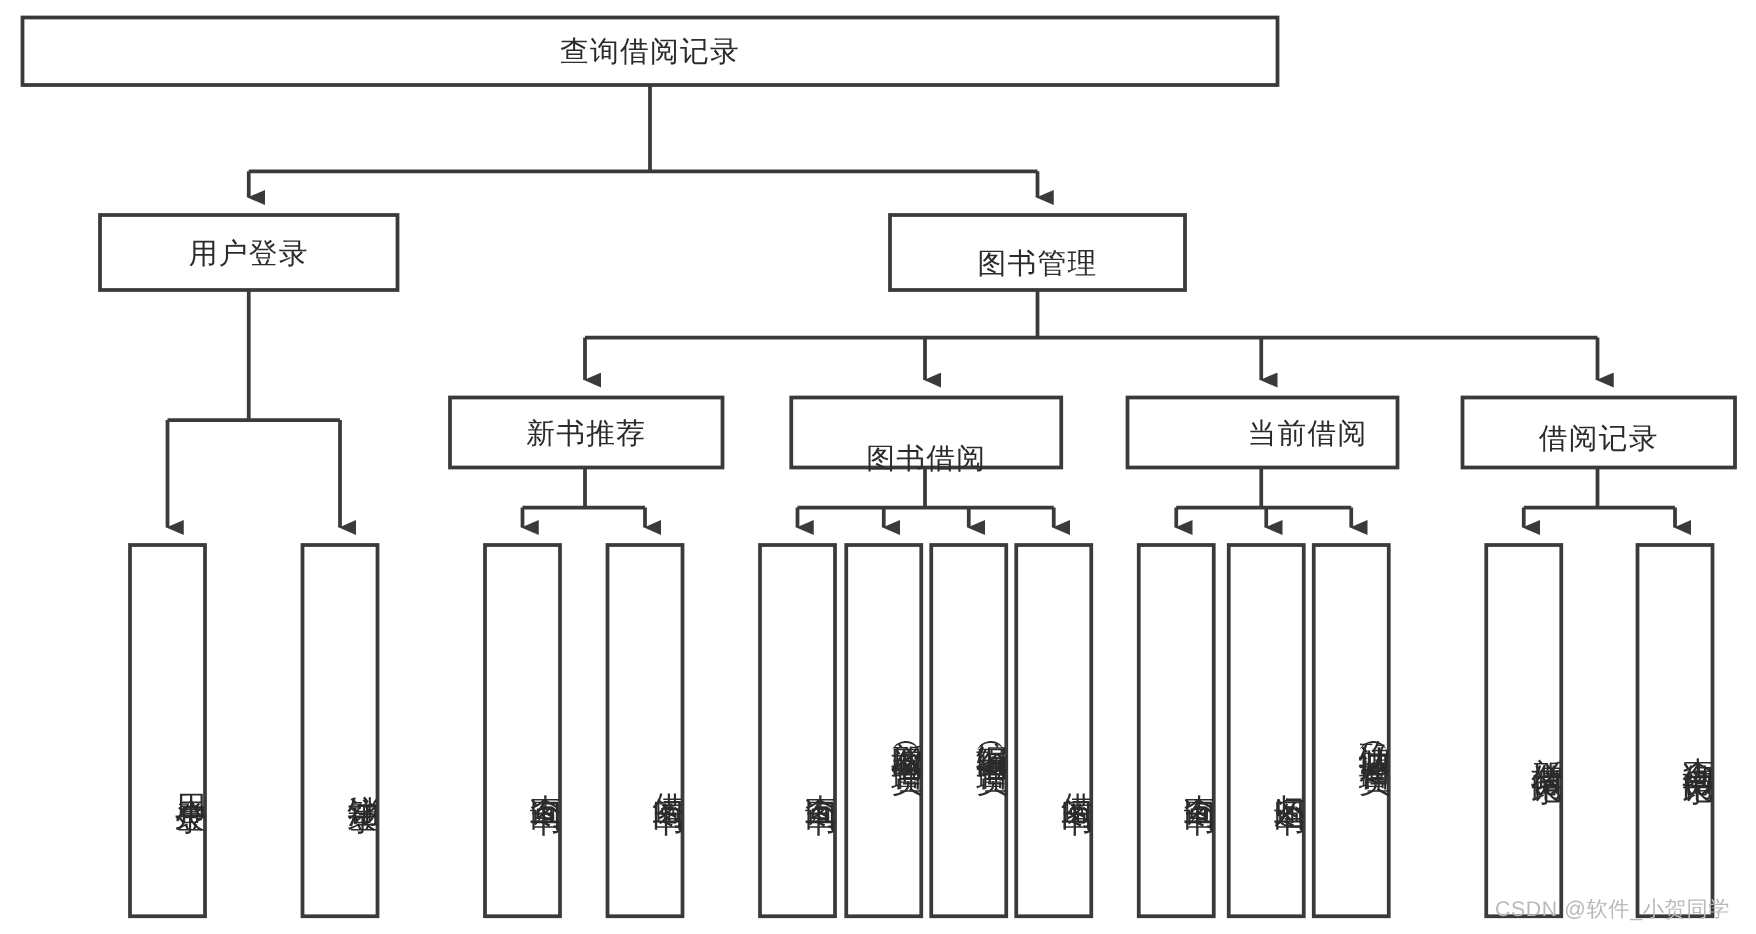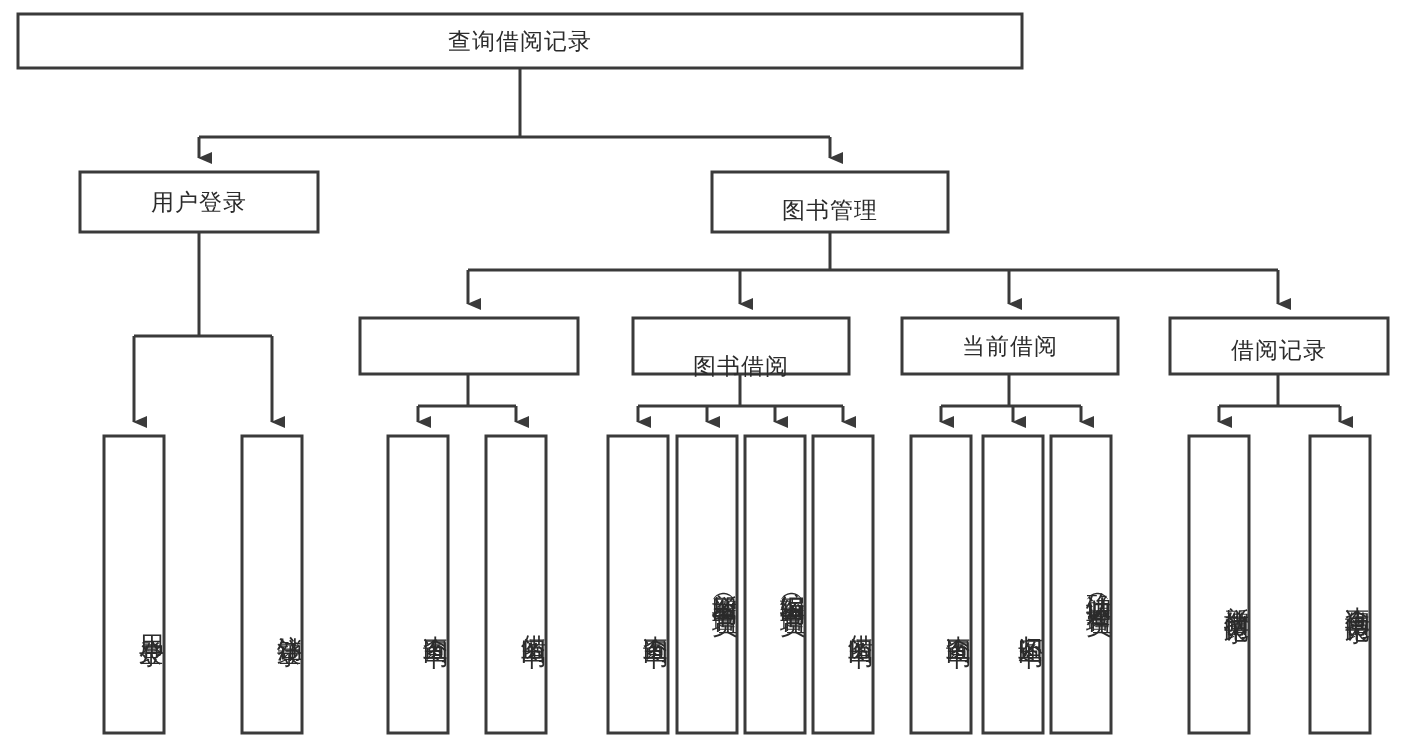--- a/index.html
+++ b/index.html
@@ -152,36 +152,38 @@
     <path class="edge-line" d="M 1219 406 L 1340 406"></path>
     <path class="edge-line" marker-end="url(#arrow)" d="M 1219 406 L 1219 422"></path>
     <path class="edge-line" marker-end="url(#arrow)" d="M 1340 406 L 1340 422"></path>
   </svg>
 
   <div class="node-label-h" style="left:18px; top:14px; width:1004px; height:54px;">查询借阅记录</div>
 
   <div class="node-label-h" style="left:80px; top:172px; width:238px; height:60px;">用户登录</div>
   <div class="node-label-h" style="left:712px; top:172px; width:236px; height:76px;">图书管理</div>
 
+  <div class="node-label-h" style="left:360px; top:318px; width:218px; height:56px;">新书推荐</div>
   <div class="node-label-h" style="left:633px; top:318px; width:216px; height:56px;margin-top:20px;">图书借阅</div>
-  <div class="node-label-h" style="left:902px; top:318px; width:216px; height:56px;">当前借阅</div>
+  <div class="node-label-h" style="left:902px; top:318px; width:216px; height:56px;padding-left:36px;">当前借阅</div>
   <div class="node-label-h" style="left:1170px; top:318px; width:218px; height:64px;">借阅记录</div>
 
   <div class="node-label-v" style="left:104px; top:516px; width:60px; height:210px;">用户登录</div>
   <div class="node-label-v" style="left:242px; top:516px; width:60px; height:210px;">注销登录</div>
 
   <div class="node-label-v" style="left:388px; top:516px; width:60px; height:210px;">查询图书</div>
   <div class="node-label-v" style="left:486px; top:516px; width:60px; height:210px;">借阅图书</div>
 
   <div class="node-label-v" style="left:608px; top:516px; width:60px; height:210px;">查询图书</div>
   <div class="node-label-v" style="left:677px; top:444px; width:60px; height:285px;">新增图书（管理员）</div>
   <div class="node-label-v" style="left:745px; top:444px; width:60px; height:285px;">编辑图书（管理员）</div>
   <div class="node-label-v" style="left:813px; top:516px; width:60px; height:210px;">借阅图书</div>
 
   <div class="node-label-v" style="left:911px; top:516px; width:60px; height:210px;">查询图书</div>
   <div class="node-label-v" style="left:983px; top:516px; width:60px; height:210px;">归还图书</div>
   <div class="node-label-v" style="left:1051px; top:444px; width:60px; height:285px;">确认归还（管理员）</div>
 
   <div class="node-label-v" style="left:1189px; top:462px; width:60px; height:265px;">新增借阅记录</div>
   <div class="node-label-v" style="left:1310px; top:462px; width:60px; height:265px;">查询借阅记录</div>
 
+  <div class="watermark" style="left:1196px; top:716px;">CSDN @软件_小贺同学</div>
 
 </div>
 
 </body></html>

